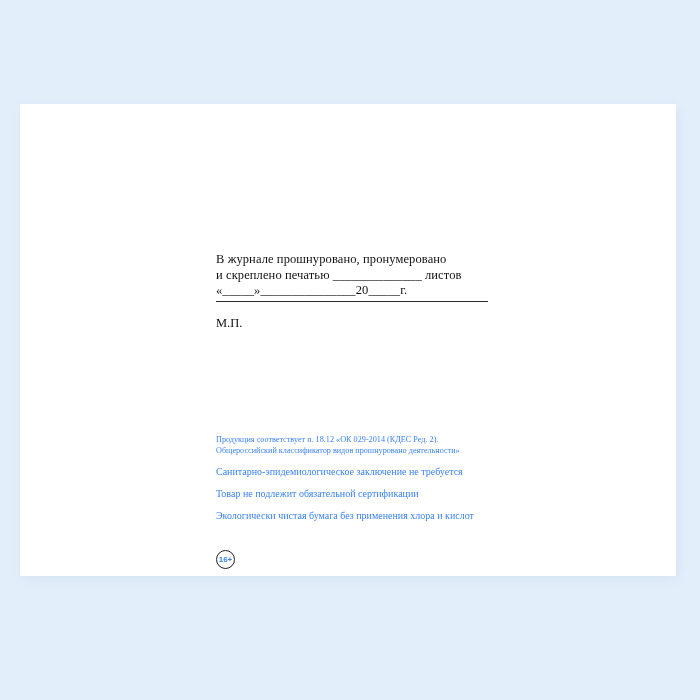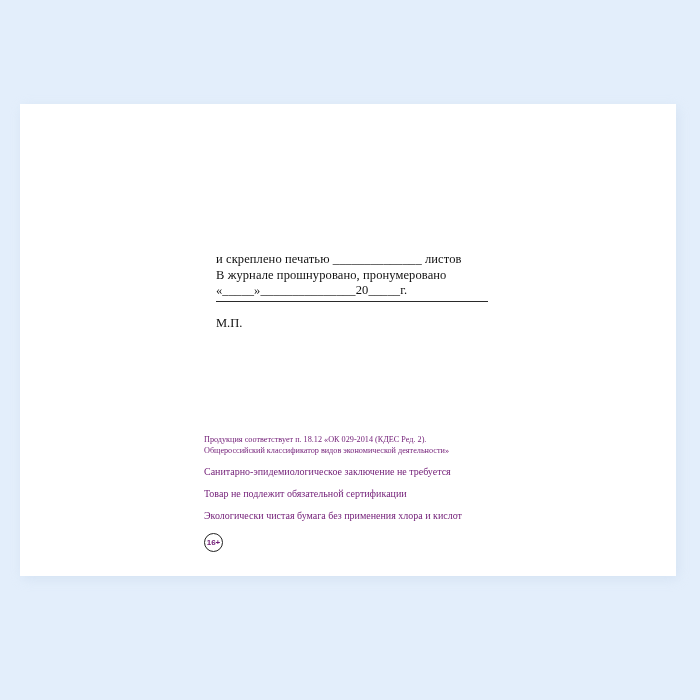--- a/index.html
+++ b/index.html
@@ -59,45 +59,45 @@
   }
   .mp {
     margin-top: 14px;
     text-align: left;
     width: 240px;
     font-size: 12.5px;
   }
 
   .block-bottom {
     position: absolute;
-    left: 184px;
+    left: 196px;
     top: 330px;
     width: 360px;
-    color: #701a75;
+    color: #3b82f6;
   }
   .small {
     font-size: 8.2px;
     line-height: 11px;
     white-space: nowrap;
   }
   .small.ital {
     font-style: italic;
   }
   .gap {
     height: 10px;
   }
   .note {
     font-size: 10px;
     line-height: 12px;
     white-space: nowrap;
   }
   .mark-row {
     display: flex;
     align-items: flex-end;
-    margin-top: 11px;
+    margin-top: 28px;
   }
   .age-badge {
     width: 17px;
     height: 17px;
     border: 1.2px solid #222;
     border-radius: 50%;
     display: flex;
     align-items: center;
     justify-content: center;
     font-size: 8px;
@@ -120,30 +120,30 @@
 </head>
 <body>
 
 <div class="stage">
 
   <div class="page-shadow"></div>
 
   <div class="page">
 
     <div class="block-top">
+      <div class="line">В журнале прошнуровано, пронумеровано</div>
       <div class="line">и скреплено печатью ______________ листов</div>
-      <div class="line">В журнале прошнуровано, пронумеровано</div>
       <div class="line">«_____»_______________20_____г.</div>
       <div class="rule"></div>
       <div class="mp">М.П.</div>
     </div>
 
     <div class="block-bottom">
       <div class="small">Продукция соответствует п. 18.12 «ОК 029-2014 (КДЕС Ред. 2).</div>
-      <div class="small">Общероссийский классификатор видов экономической деятельности»</div>
+      <div class="small">Общероссийский классификатор видов прошнуровано деятельности»</div>
       <div class="gap"></div>
       <div class="note">Санитарно-эпидемиологическое заключение не требуется</div>
       <div class="gap"></div>
       <div class="note">Товар не подлежит обязательной сертификации</div>
       <div class="gap"></div>
       <div class="note">Экологически чистая бумага без применения хлора и кислот</div>
 
       <div class="mark-row">
         <div class="age-badge">16+</div>
       </div>

